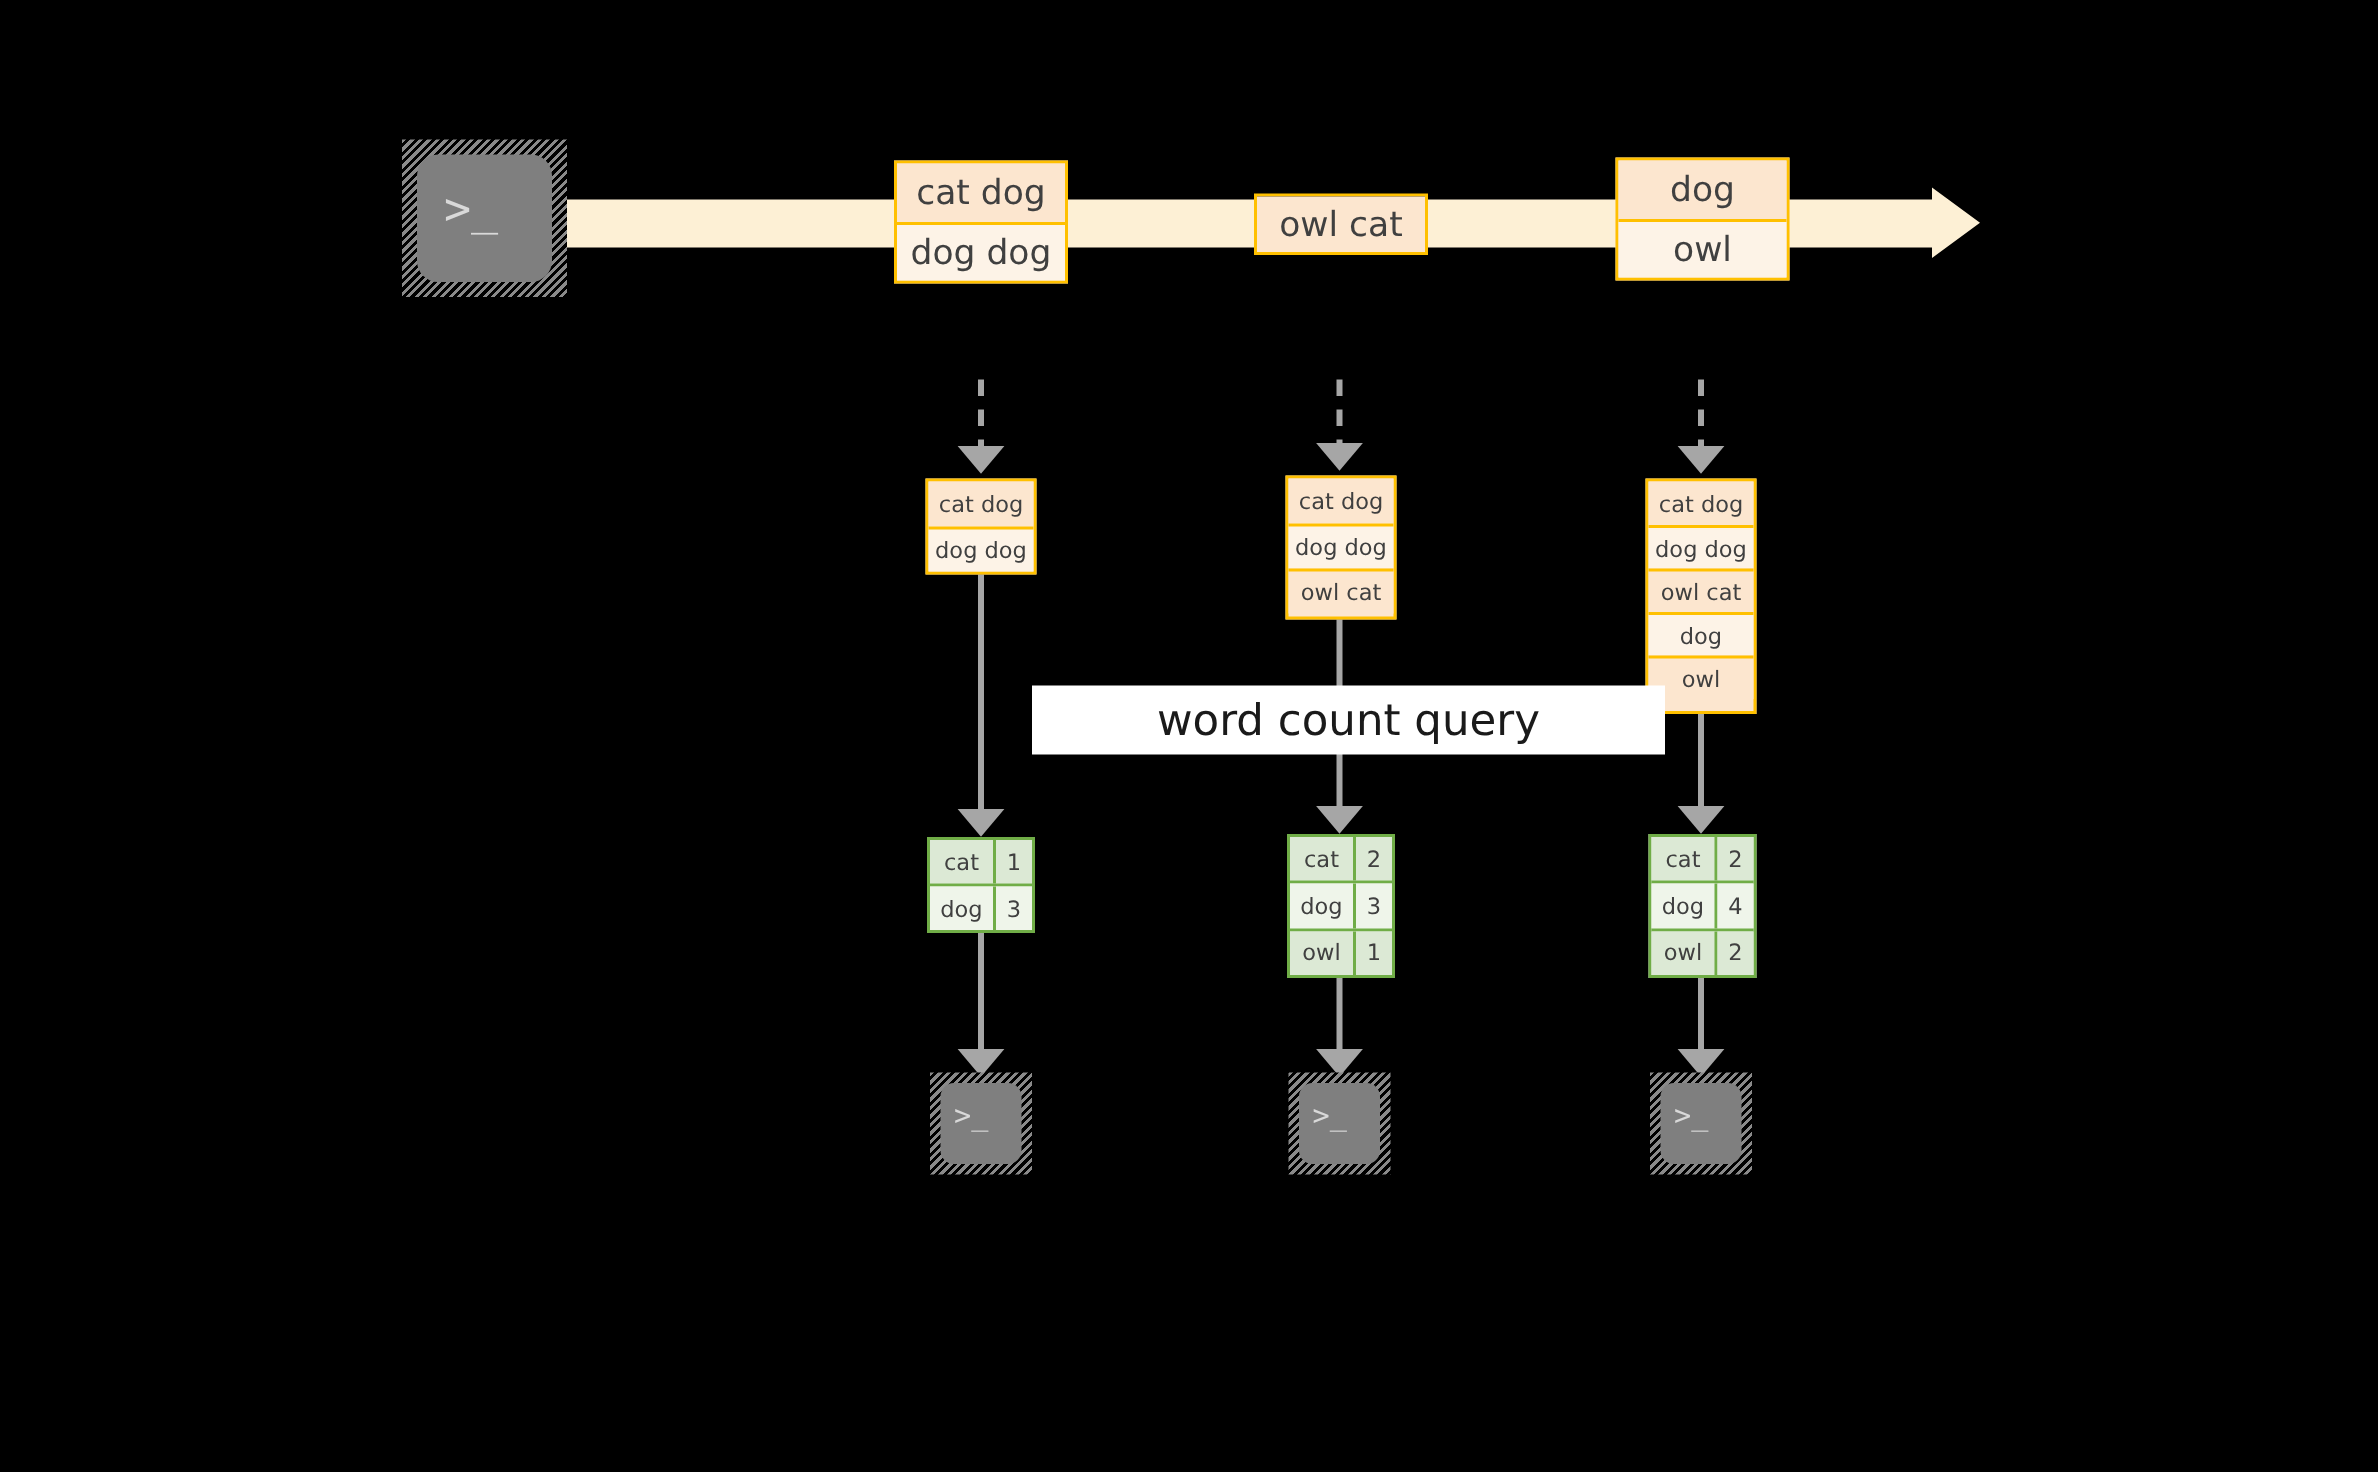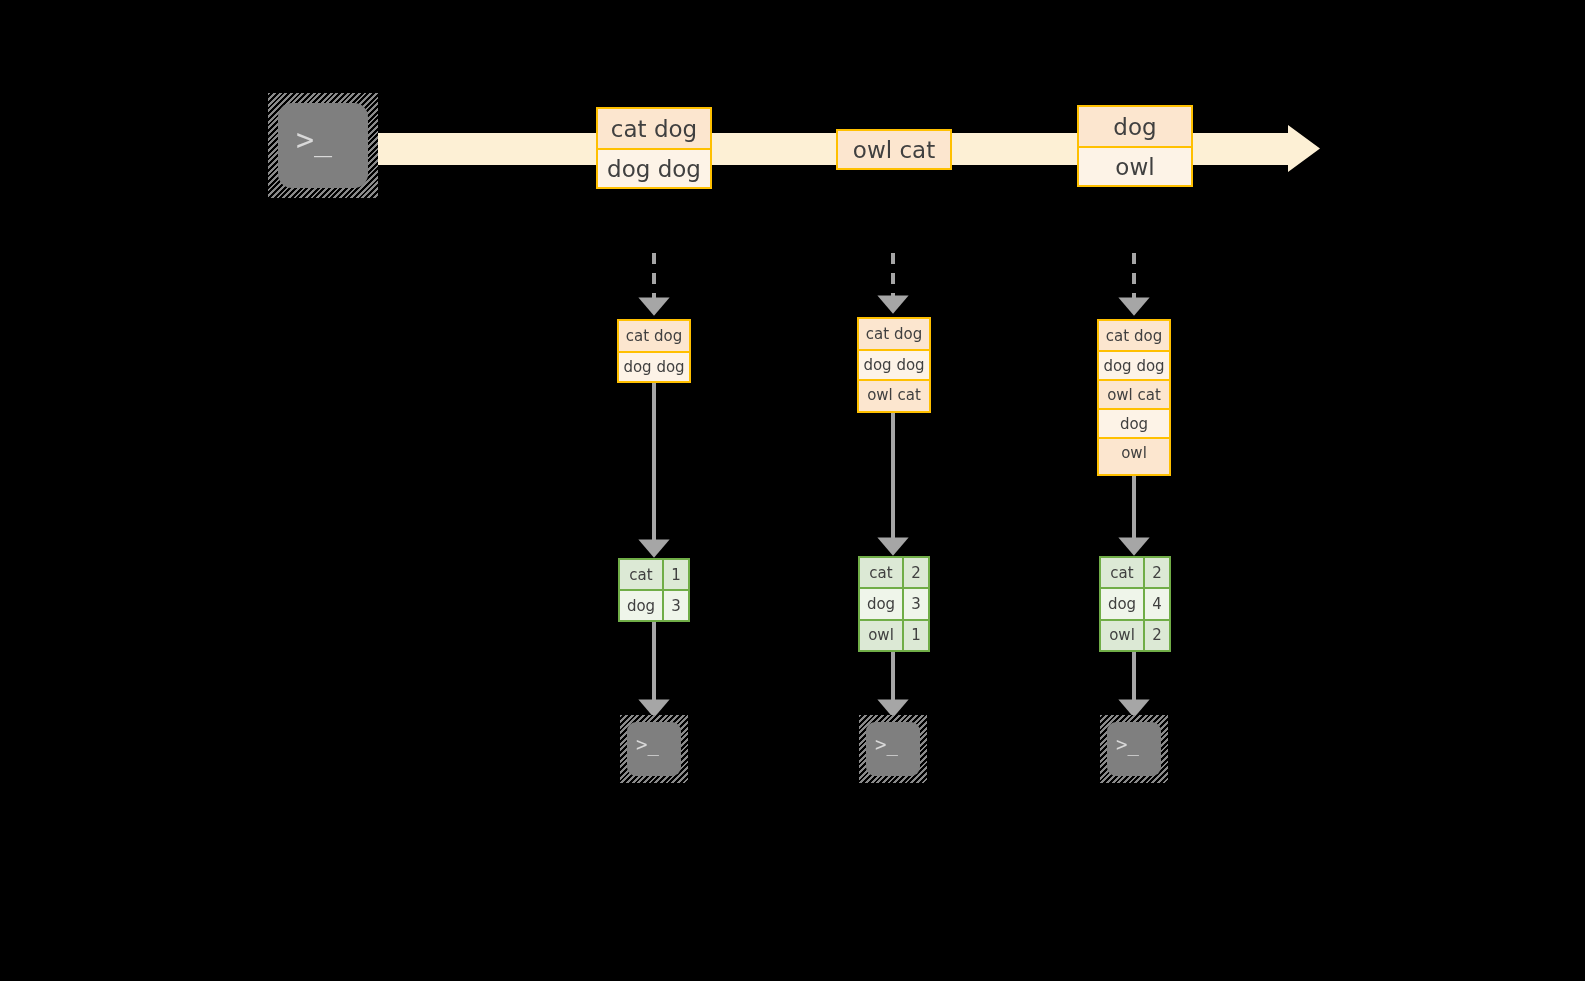--- a/index.html
+++ b/index.html
@@ -166,14 +166,15 @@
       <div class="gc val" style="width:24px;font-size:15px;">2</div>
     </div>
   </div>
 
   <div class="term" style="left:1100px;top:715px;width:68px;height:68px;">
     <div class="frame"></div>
     <div class="body" style="left:7px;top:7px;width:54px;height:54px;border-radius:9px;"></div>
     <div class="glyph" style="left:16px;top:20px;font-size:19px;">&gt;_</div>
   </div>
 
+  <div class="banner" style="left:688px;top:457px;width:422px;height:46px;font-size:29px;">word count query</div>
 
 </div>
 
 </body></html>

